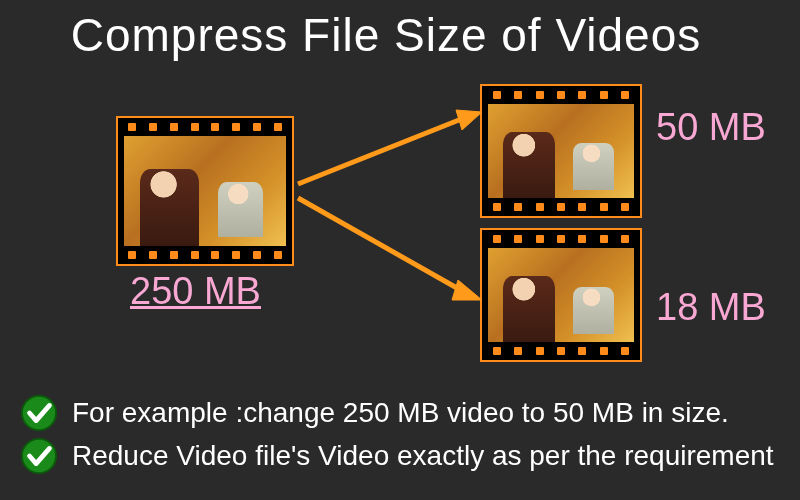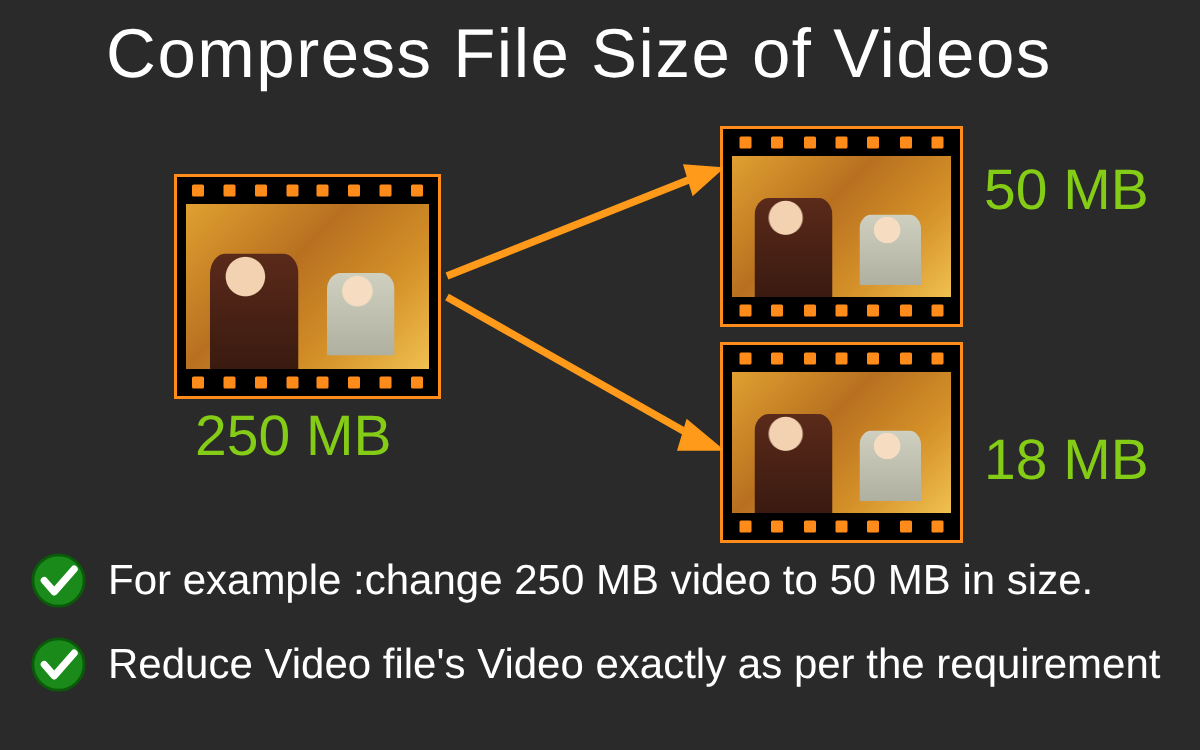--- a/index.html
+++ b/index.html
@@ -13,27 +13,27 @@
     justify-content:space-around;align-items:center;padding:0 4px;}
   .film .sprockets.top{top:2px;}
   .film .sprockets.bottom{bottom:2px;}
   .film .hole{width:8px;height:8px;background:#ff8c1a;border-radius:1px;}
   .film .photo{position:absolute;left:6px;right:6px;top:18px;bottom:18px;
     background:linear-gradient(135deg,#e0a030 0%,#b87020 40%,#d49028 70%,#f0c050 100%);
     overflow:hidden;}
   .film.f-src{left:116px;top:116px;width:178px;height:150px;}
   .film.f-out1{left:480px;top:84px;width:162px;height:134px;}
   .film.f-out2{left:480px;top:228px;width:162px;height:134px;}
-  .sizelabel{position:absolute;color:#84cc16;font-size:38px;}
-  .sz-src{left:130px;top:270px;}
+  .sizelabel{position:absolute;color:#f9a8d4;font-size:38px;}
+  .sz-src{left:130px;top:270px;text-decoration:underline;}
   .sz-o1{left:656px;top:106px;}
   .sz-o2{left:656px;top:286px;}
   .arrow{position:absolute;stroke:#ff9a1a;fill:#ff9a1a;}
   .bullets{position:absolute;left:20px;bottom:20px;right:20px;}
-  .bullet{display:flex;align-items:center;margin:18px 0;font-size:28px;}
+  .bullet{display:flex;align-items:center;margin:5px 0;font-size:28px;}
   .check{width:38px;height:38px;margin-right:14px;flex:0 0 38px;}
   
   .photo .adult{position:absolute;left:10%;top:30%;width:36%;height:70%;
     background:radial-gradient(circle at 40% 20%,#f2d2b0 0 18%,transparent 19%),
                linear-gradient(#5a2a1a,#3a1a10);border-radius:18% 18% 0 0;}
   .photo .baby{position:absolute;right:14%;top:42%;width:28%;height:50%;
     background:radial-gradient(circle at 45% 22%,#f6ddc2 0 20%,transparent 21%),
                linear-gradient(#d0d0c0,#b0b0a0);border-radius:20% 20% 0 0;}
 </style>
 </head>

